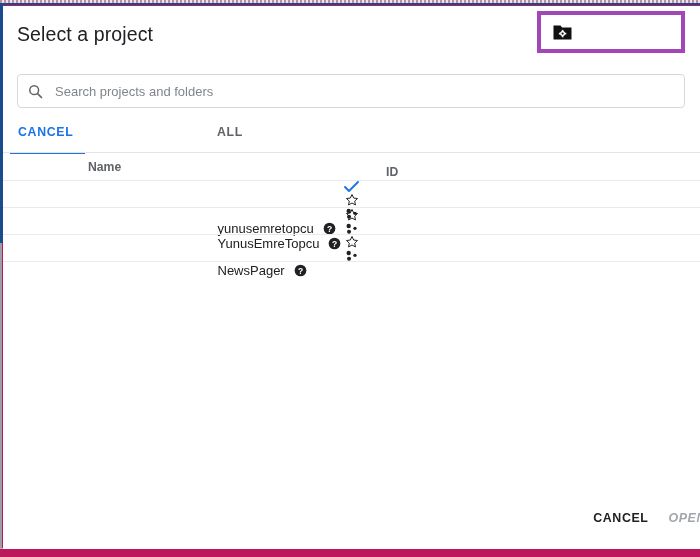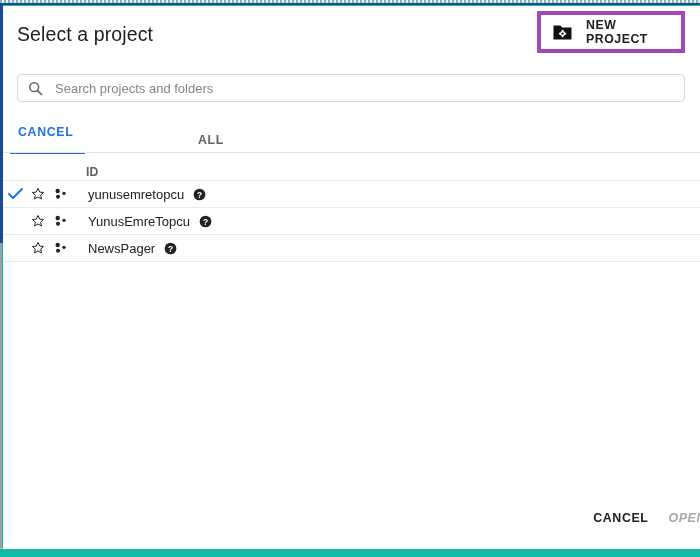--- a/index.html
+++ b/index.html
@@ -15,21 +15,21 @@
     position: relative;
   }
 
   
   #dialog-window {
     position: absolute;
     left: 0; top: 0;
     width: 700px;
     height: 557px;
     box-sizing: border-box;
-    background: #14b8a6;
+    background: #be185d;
   }
   #top-blue-rule {
     position: absolute;
     left: 0; top: 3px;
     width: 700px; height: 2px;
     background: #1a4b8c;
   }
   #top-dotted-artifact {
     position: absolute;
     left: 0; top: 0px;
@@ -120,21 +120,21 @@
   
   #search-row {
     position: relative;
     height: 52px;
   }
   #search-box {
     position: absolute;
     left: 14px;
     top: 6px;
     width: 668px;
-    height: 28px;
+    height: 34px;
     box-sizing: border-box;
     border: 1px solid #d6d8da;
     border-radius: 4px;
     background: #ffffff;
     display: flex;
     align-items: center;
     padding-left: 10px;
     cursor: text;
   }
   #search-icon { flex: 0 0 auto; display:flex; align-items:center; }
@@ -172,21 +172,21 @@
   .tab.active { color: #1a73e8; }
   .tab-underline {
     position: absolute;
     bottom: 0;
     left: 0;
     height: 2.5px;
     background: #1a73e8;
   }
   #tab-recent { left: 15px; }
   #tab-starred { left: 110px; }
-  #tab-all { left: 195px; align-items: center; }
+  #tab-all { left: 214px; }
   #tab-recent .tab-underline { width: 75px; left: -8px; }
 
   #tabs-divider {
     position: absolute;
     left: 0;
     bottom: 0;
     width: 697px;
     height: 1px;
     background: #e3e4e6;
   }
@@ -222,21 +222,21 @@
   .project-name {
     font-size: 13px;
     color: #202124;
   }
   .help-icon {
     margin-left: 9px;
     width: 13px; height: 13px;
     flex: 0 0 auto;
     display: inline-flex;
   }
-  .row-clickable { cursor: pointer; }
+  .row-clickable { cursor: pointer; flex-direction: column; }
 
   
   #table-filler {
     height: 236px;
   }
 
   
   #dialog-footer {
     position: absolute;
     left: 0;
@@ -287,21 +287,20 @@
               <path d="M0.5 1.5 h7 l1.6 2.1 h9.4 v11.9 h-18 z" fill="#111111"></path>
               <g fill="#ffffff">
                 <circle cx="9.6" cy="9.6" r="2.5"></circle>
                 <rect x="8.75" y="5.9" width="1.7" height="7.4"></rect>
                 <rect x="5.9" y="8.75" width="7.4" height="1.7"></rect>
                 <rect x="6.6" y="6.6" width="6" height="6" transform="rotate(45 9.6 9.6)" opacity="0"></rect>
               </g>
               <circle cx="9.6" cy="9.6" r="1.15" fill="#111111"></circle>
             </svg>
           </span>
-          <span id="new-project-label">NEW PROJECT</span>
         </div>
       </div>
     </div>
 
     <div id="search-row">
       <div id="search-box">
         <span id="search-icon">
           <svg width="15" height="15" viewBox="0 0 16 16">
             <circle cx="6.6" cy="6.6" r="4.7" fill="none" stroke="#5f6368" stroke-width="1.6"></circle>
             <line x1="10.2" y1="10.2" x2="14.4" y2="14.4" stroke="#5f6368" stroke-width="1.8" stroke-linecap="round"></line>
@@ -321,20 +320,23 @@
       </div>
       <div id="tabs-divider"></div>
     </div>
 
     <div id="project-table">
 
       <div class="table-row" id="table-head">
         <div class="col-check"></div>
         <div class="col-star"></div>
         <div class="col-type"></div>
+        <div class="col-name">
+          <span class="head-label">Name</span>
+        </div>
         <div class="col-id">
           <span class="head-label">ID</span>
         </div>
       </div>
 
       <div class="table-row row-clickable">
         <div class="col-check">
           <svg width="15" height="12" viewBox="0 0 15 12">
             <polyline points="1,6 5,10 14,1" fill="none" stroke="#1a73e8" stroke-width="1.9" stroke-linecap="round" stroke-linejoin="round"></polyline>
           </svg>

